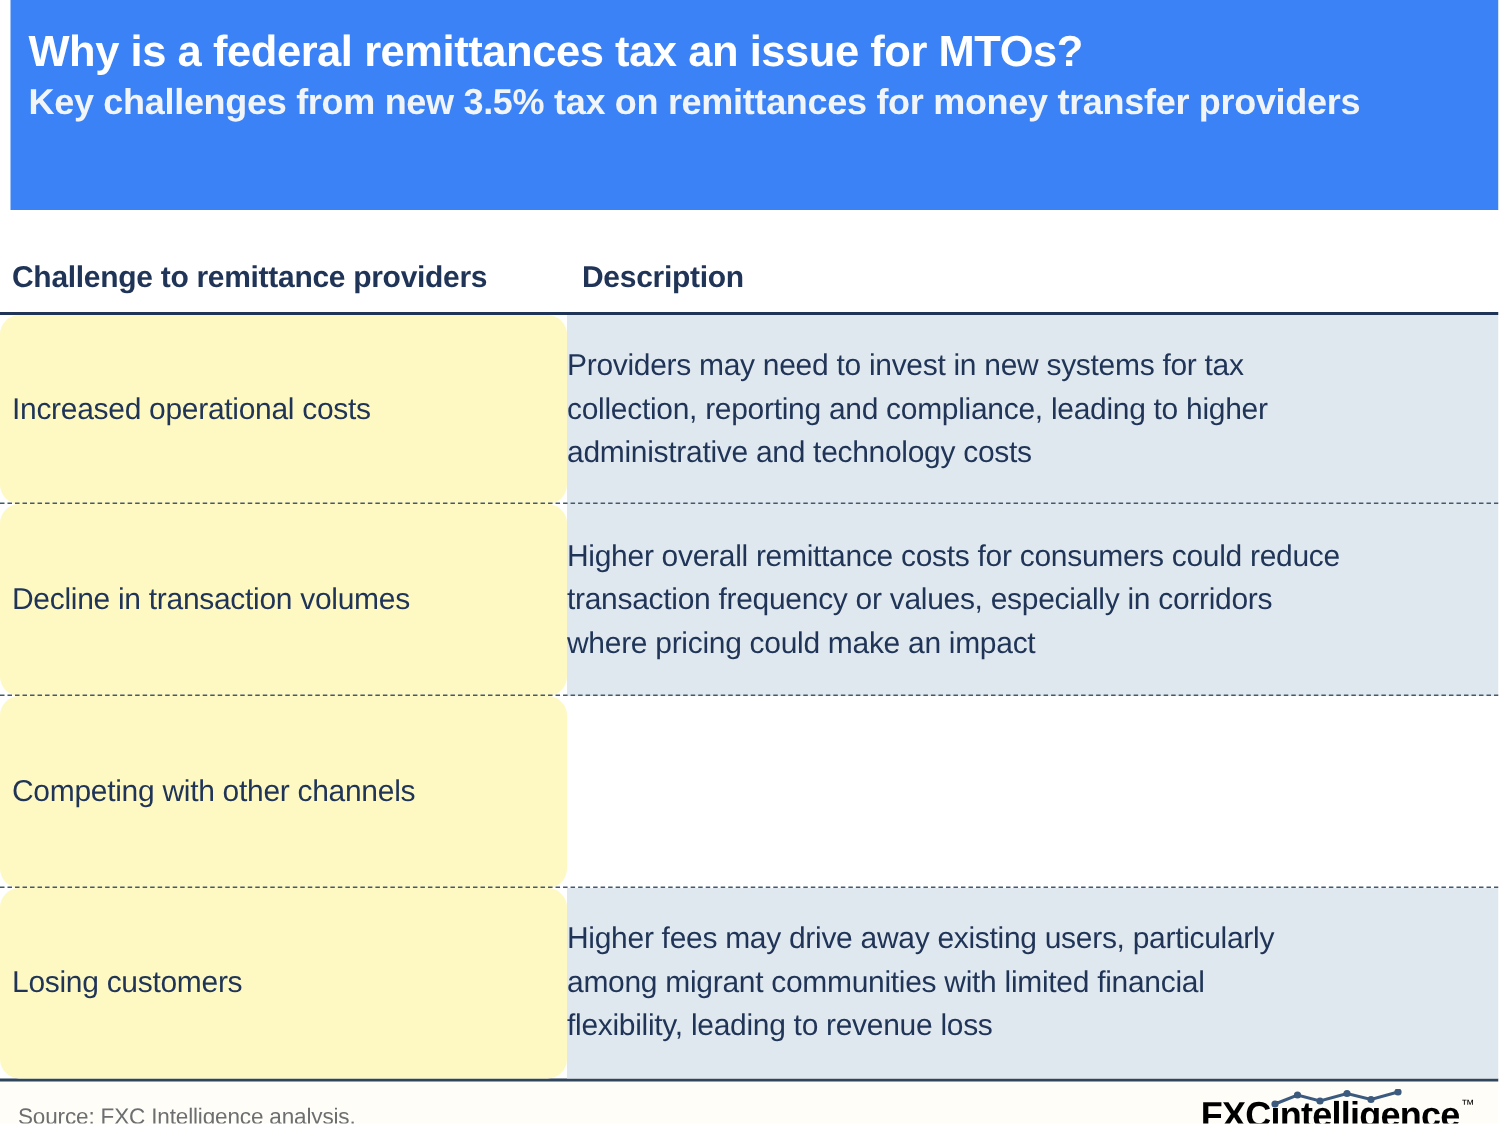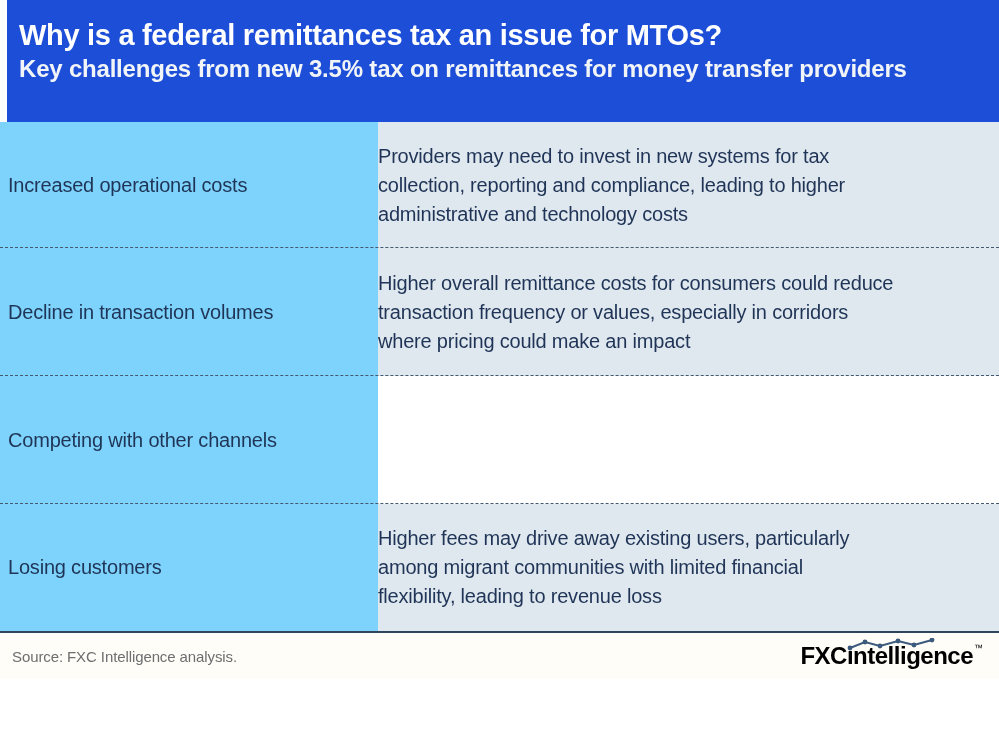--- a/index.html
+++ b/index.html
@@ -6,22 +6,22 @@
   html, body {
     width: 999px; height: 749px;
     background: #ffffff;
     font-family: "Liberation Sans", sans-serif;
     overflow: hidden;
   }
 
   
   .banner {
     margin-left: 7px;
-    height: 122px;
-    background: #1d4ed8;
+    height: 140px;
+    background: #3b82f6;
     color: #ffffff;
     padding: 17px 14px 0 12px;
   }
   .banner .title {
     font-size: 29px;
     font-weight: 700;
     letter-spacing: -0.3px;
     line-height: 36px;
   }
   .banner .subtitle {
@@ -59,21 +59,22 @@
   .data-row.r3 { height: 128px; }
   .data-row.r4 { height: 127px; }
 
   .challenge-cell {
     display: flex;
     align-items: center;
     padding-left: 8px;
     padding-right: 12px;
     font-size: 20px;
     letter-spacing: -0.2px;
-    background: #7dd3fc;
+    background: #fef9c3;
+    border-radius: 13px;
   }
   .description-cell {
     display: flex;
     align-items: center;
     background: #e0e8ef;
     padding-right: 14px;
     font-size: 20px;
     letter-spacing: -0.2px;
     line-height: 29px;
     white-space: pre-line;
@@ -130,20 +131,24 @@
 </head>
 <body>
 
 <div class="banner">
   <div class="title">Why is a federal remittances tax an issue for MTOs?</div>
   <div class="subtitle">Key challenges from new 3.5% tax on remittances for money transfer providers</div>
 </div>
 
 <div class="table">
 
+  <div class="trow header-row">
+    <div class="header-cell c1">Challenge to remittance providers</div>
+    <div class="header-cell c2">Description</div>
+  </div>
 
   <div class="trow data-row r1">
     <div class="challenge-cell">Increased operational costs</div>
     <div class="description-cell">Providers may need to invest in new systems for tax
 collection, reporting and compliance, leading to higher
 administrative and technology costs</div>
     <div class="row-divider"></div>
   </div>
 
   <div class="trow data-row r2">

